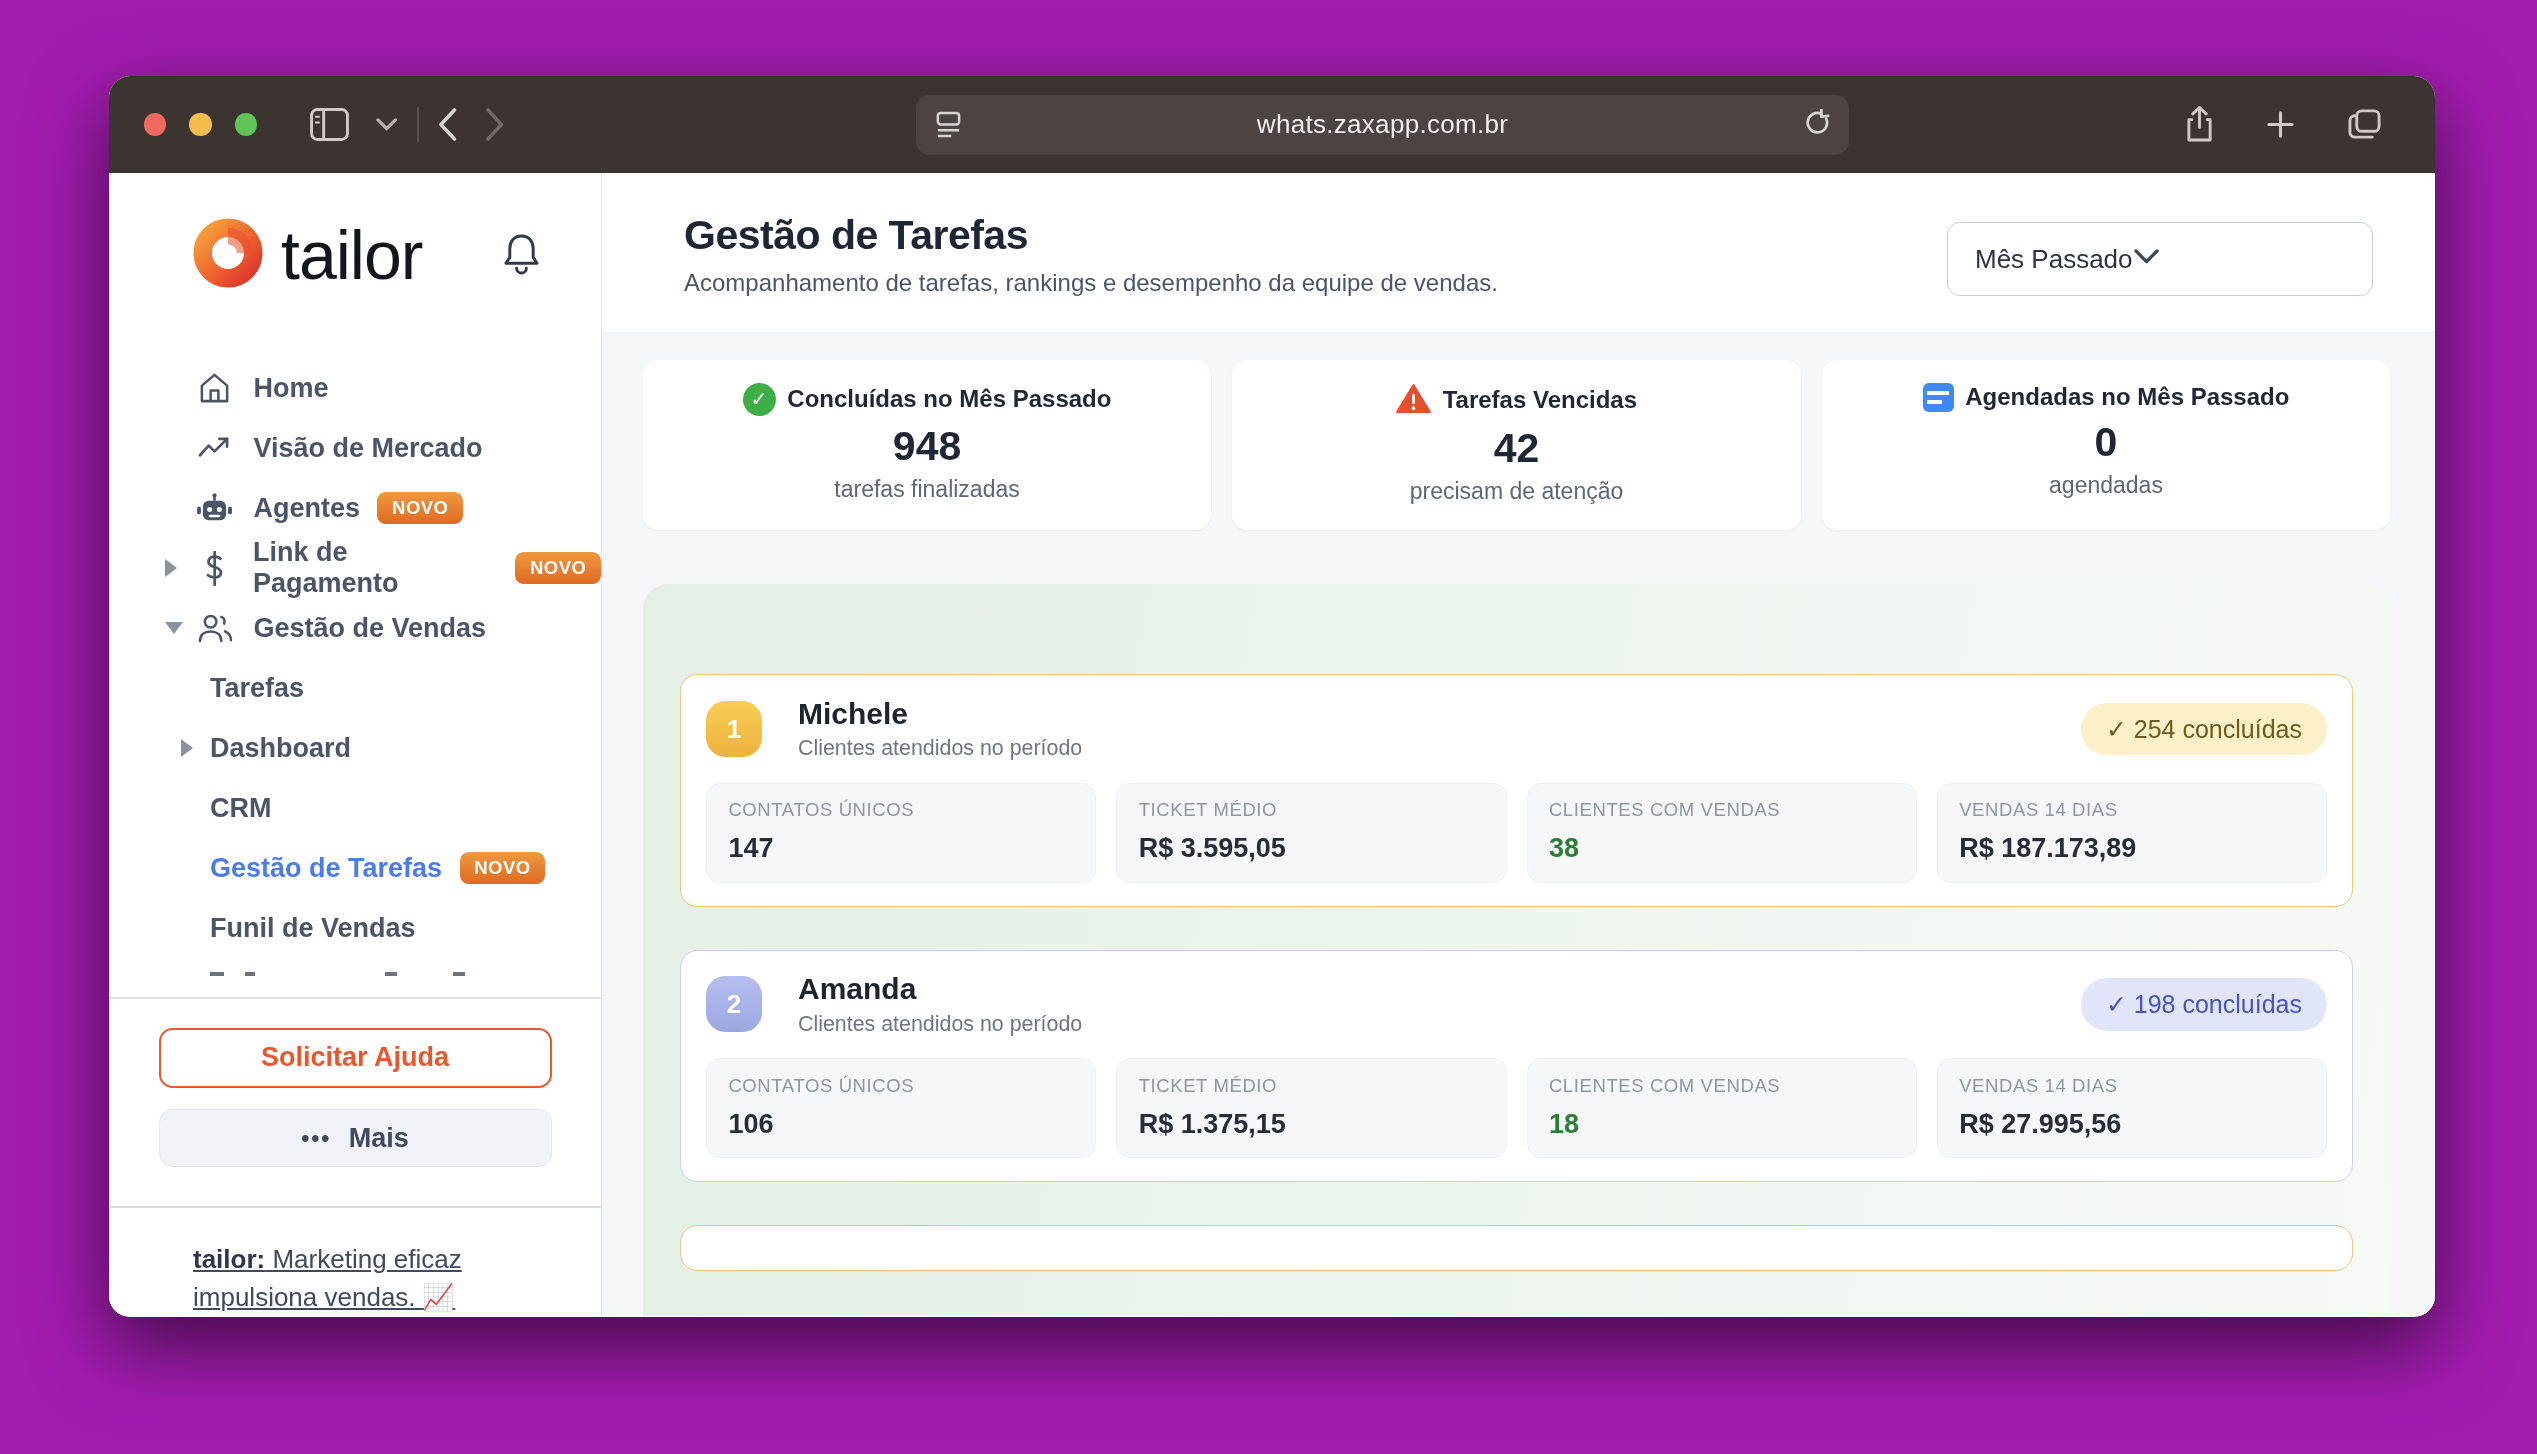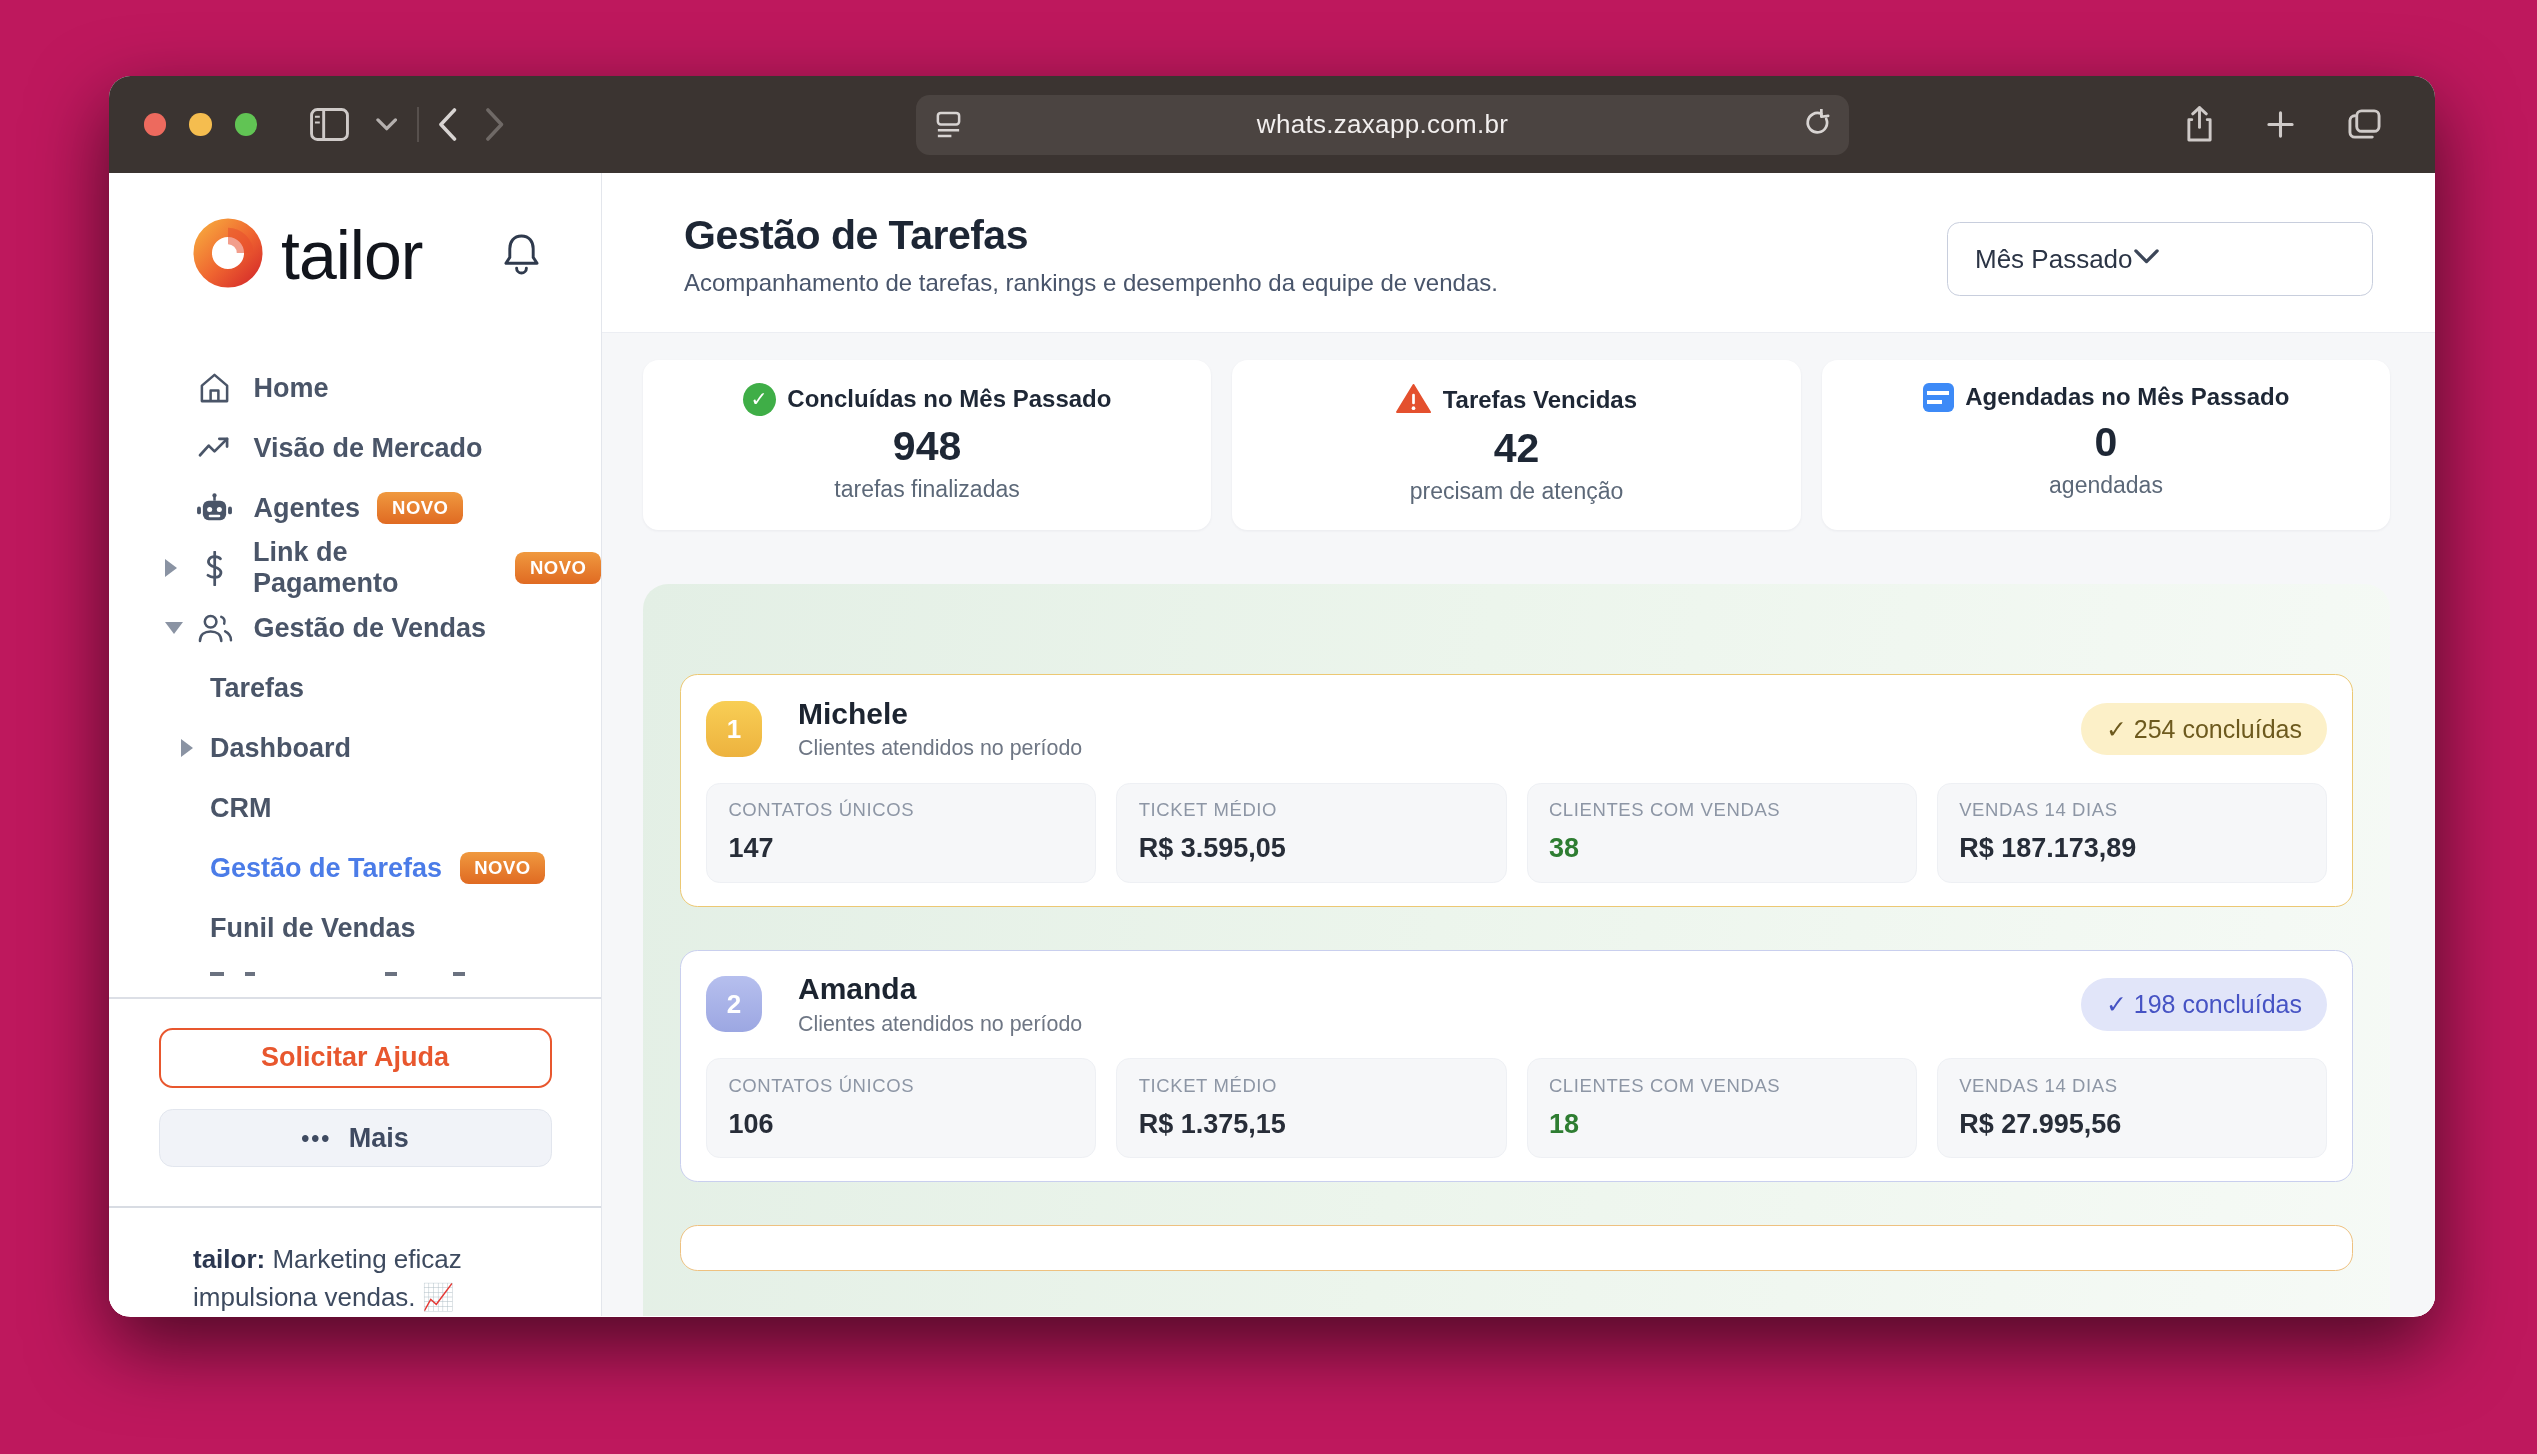--- a/index.html
+++ b/index.html
@@ -1,18 +1,18 @@
 <!DOCTYPE html>
 <html><head>
 <meta charset="utf-8">
 <style>
   * { margin:0; padding:0; box-sizing:border-box; }
   html,body { background:#000; }
   body { font-family:"Liberation Sans","DejaVu Sans",sans-serif; }
-  .stage { position:relative; width:2538px; height:1454px; background:#be185d; overflow:hidden; }
+  .stage { position:relative; width:2538px; height:1454px; background:#a21caf; overflow:hidden; }
 
   
   .window { position:absolute; left:109px; top:76px; width:2326px; height:1241px;
             border-radius:21.4px; overflow:hidden; background:#fff; box-shadow:0 29px 78px rgba(0,0,0,.6); }
   .chrome { position:relative; height:97px; background:#3b3431; display:flex; align-items:center; padding:0 35px; }
   .traffic { display:flex; gap:23px; margin-right:39px; }
   .light { width:22.4px; height:22.4px; border-radius:50%; }
   .light.red{ background:#ed6a5e; } .light.yellow{ background:#f5bd4f; } .light.green{ background:#61c454; }
   .chrome-btn { background:none; border:none; display:flex; align-items:center; justify-content:center; cursor:pointer; padding:0 13.6px; }
   .chrome svg { display:block; }
@@ -50,21 +50,21 @@
       background:linear-gradient(90deg,#6b7280 0 13.6px,transparent 13.6px 35px,#6b7280 35px 45px,transparent 45px 175px,#6b7280 175px 187px,transparent 187px 243px,#6b7280 243px 255px,transparent 255px); }
   .nav-divider { height:1.9px; background:#dcdfe6; margin-top:11.7px; }
   .sb-footer { margin-top:auto; }
   .help-btn { display:block; width:393px; height:60px; margin:29px auto 0; border:2.9px solid #e8572e; border-radius:13.6px;
               background:#fff; color:#e8572e; font-size:27px; font-weight:700; cursor:pointer; font-family:inherit; }
   .more-btn { display:flex; align-items:center; justify-content:center; gap:17.5px; width:393px; height:58px; margin:21.4px auto 0;
               background:#f1f3f8; border:1.9px solid #e2e6ee; border-radius:13.6px; color:#3f4a61; font-size:27px; font-weight:700;
               cursor:pointer; font-family:inherit; }
   .dots-icon::before { content:"•••"; font-size:23px; letter-spacing:1.9px; color:#3f4a61; }
   .sb-divider { height:1.9px; background:#d8dce3; margin-top:39px; }
-  .tagline { padding:33px 58px 0 84px; font-size:26px; line-height:1.45; color:#3d4a5f; }
+  .tagline { padding:33px 58px 0 84px; font-size:26px; line-height:1.45; color:#3d4a5f;text-decoration:underline; }
   .tagline b { color:#2b3750; }
 
   
   .main { flex:1; background:#f6f7f9; position:relative; overflow:hidden; }
   .page-header { position:relative; background:#fff; padding:39px 45px 35px 82px; border-bottom:1.9px solid #eceef3; }
   .page-title { font-size:41px; font-weight:700; color:#1d2634; letter-spacing:-0.5px; }
   .page-subtitle { margin-top:9.7px; font-size:24px; color:#49556b; }
   .period-select { position:absolute; right:62px; top:49px; width:426px; height:74px; border:1.9px solid #c8cedd; border-radius:12.6px;
                    background:#fff; display:flex; align-items:center; padding:0 27px; cursor:pointer; }
   .period-select .sel-label { font-size:26px; color:#2b3445; }

